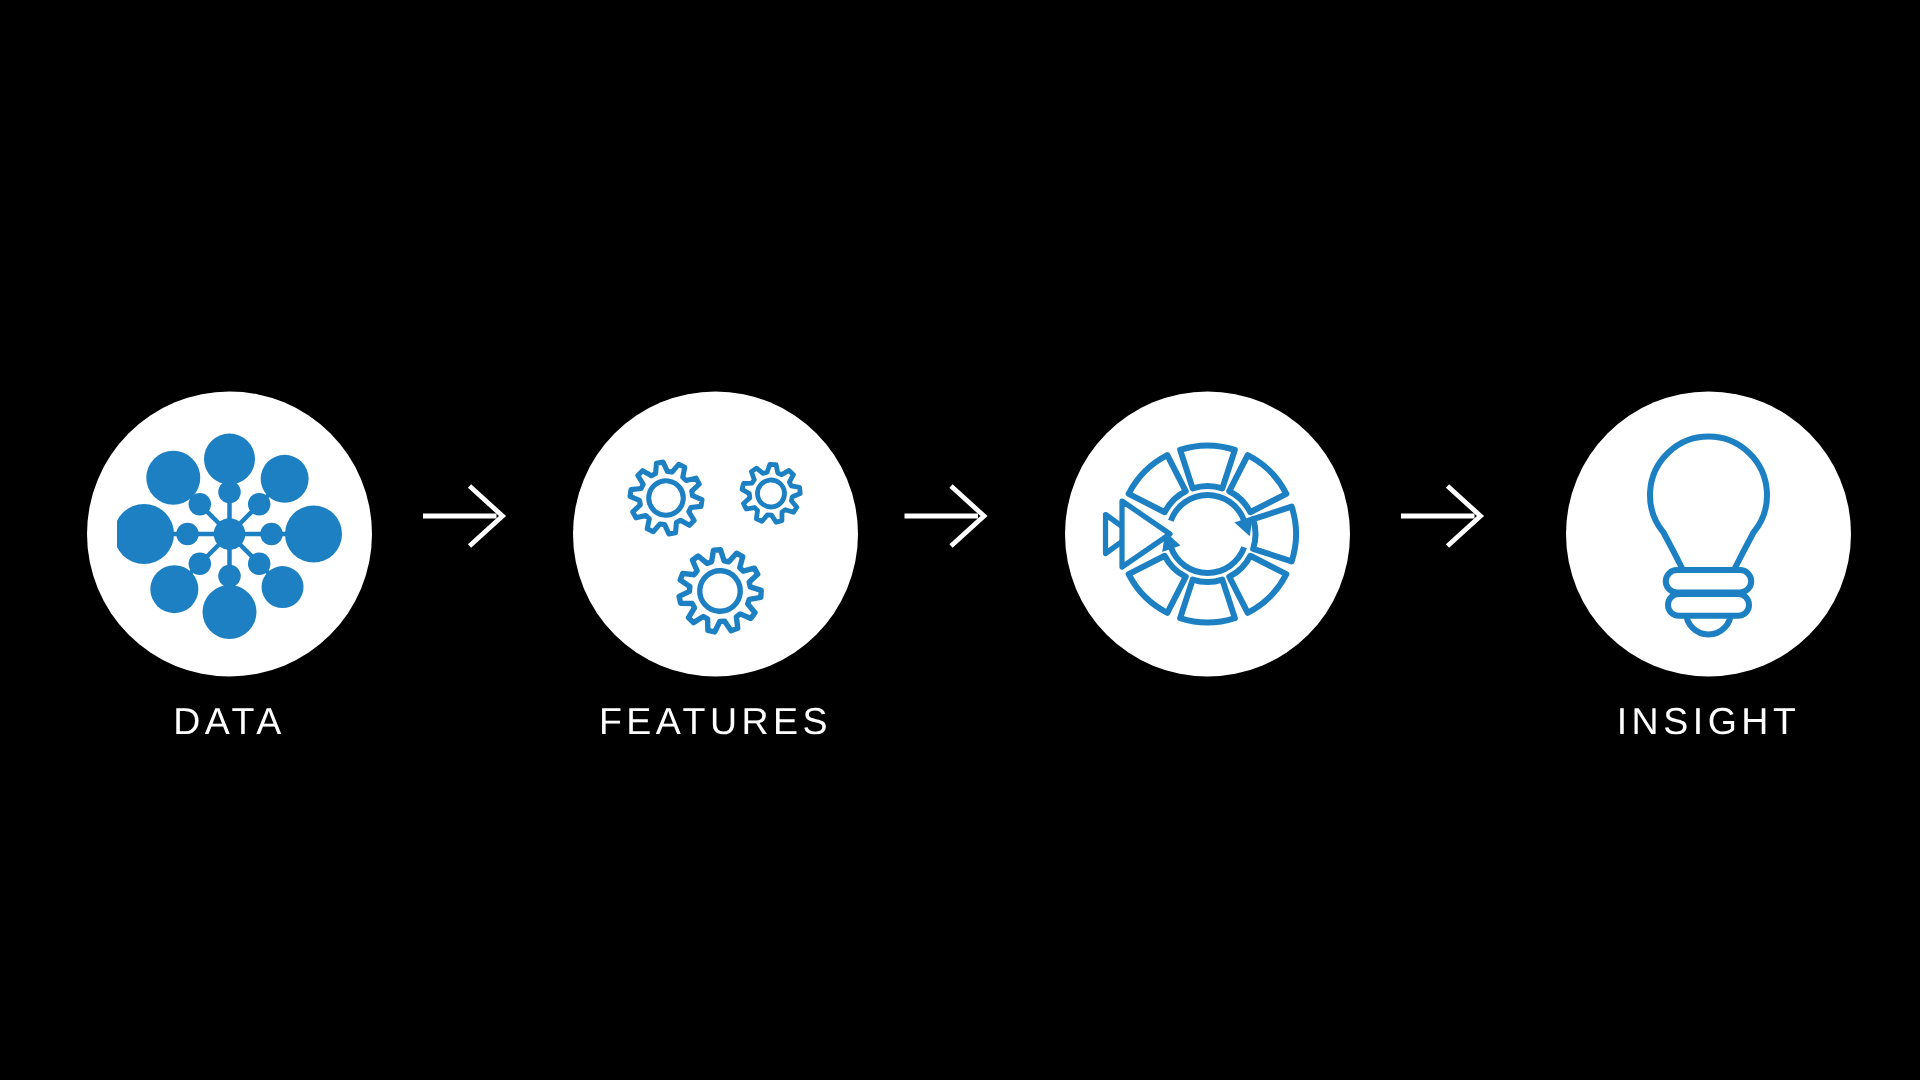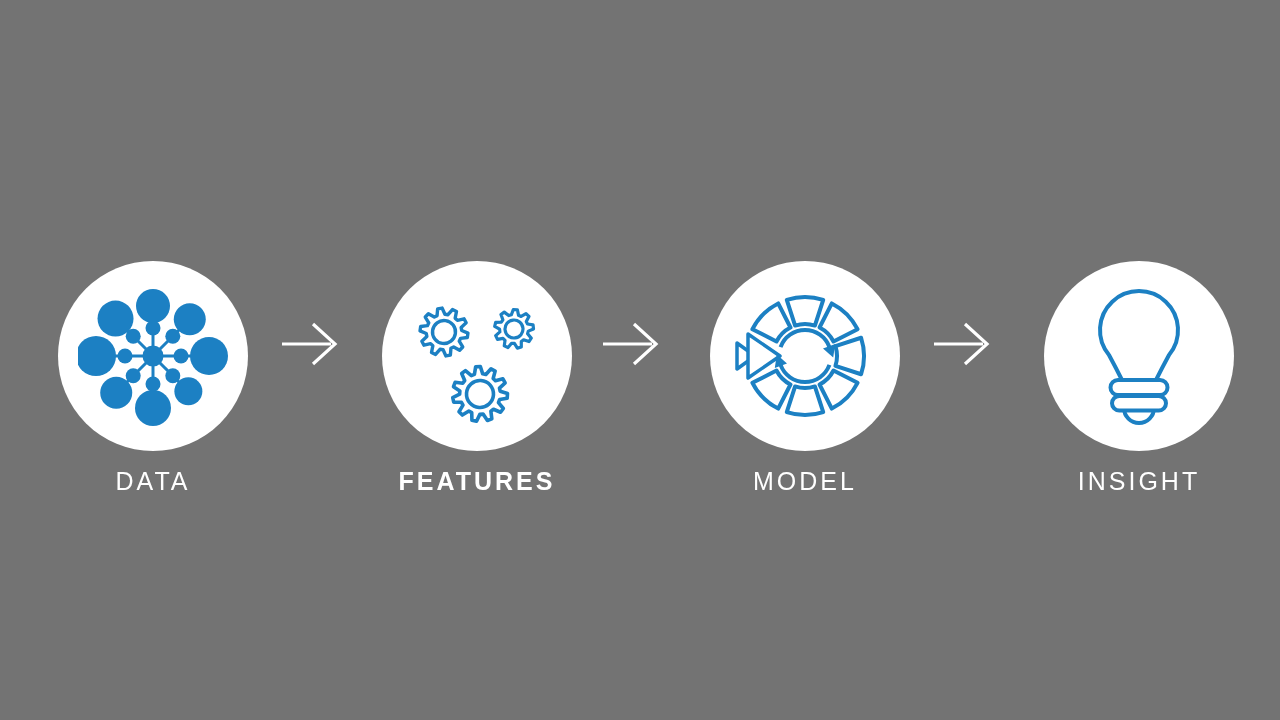--- a/index.html
+++ b/index.html
@@ -8,21 +8,21 @@
   .stage{position:absolute;top:261px;width:190px;}
   .circle{width:190px;height:190px;border-radius:50%;background:#ffffff;
           display:flex;align-items:center;justify-content:center;}
   .label{margin-top:16px;text-align:center;color:#ffffff;font-size:25px;
          font-weight:400;letter-spacing:3px;}
   .arrow{position:absolute;top:320px;}
 </style>
 </head>
 <body>
 
-<div class="slide" style="background: #737373;">
+<div class="slide" style="background: #000000;">
 
   <section class="stage" style="left:58px">
     <div class="circle" style="background: rgb(255, 255, 255);">
       <svg viewBox="-75 -75 150 150" width="150" height="150">
           <line x1="0" y1="0" x2="0.00" y2="-50.00" stroke="#1c80c3" stroke-width="3"></line>
           <circle cx="0.00" cy="-28.00" r="7.5" fill="#1c80c3"></circle>
           <circle cx="0.00" cy="-50.00" r="17" fill="#1c80c3"></circle>
           <line x1="0" y1="0" x2="36.77" y2="-36.77" stroke="#1c80c3" stroke-width="3"></line>
           <circle cx="19.80" cy="-19.80" r="7.5" fill="#1c80c3"></circle>
           <circle cx="36.77" cy="-36.77" r="16" fill="#1c80c3"></circle>
@@ -65,21 +65,21 @@
           <g transform="translate(37 -27) rotate(-6)">
             <path d="M13.98 3.59 L19.39 2.04 L19.39 -2.04 L13.98 -3.59 L13.01 -6.23 L16.17 -10.90 L13.55 -14.03 L8.40 -11.73 L5.96 -13.14 L5.37 -18.74 L1.36 -19.45 L-1.11 -14.39 L-3.88 -13.90 L-7.93 -17.81 L-11.46 -15.78 L-10.10 -10.31 L-11.91 -8.15 L-17.53 -8.55 L-18.92 -4.72 L-14.36 -1.41 L-14.36 1.41 L-18.92 4.72 L-17.53 8.55 L-11.91 8.15 L-10.10 10.31 L-11.46 15.78 L-7.93 17.81 L-3.88 13.90 L-1.11 14.39 L1.36 19.45 L5.37 18.74 L5.96 13.14 L8.40 11.73 L13.55 14.03 L16.17 10.90 L13.01 6.23 Z" fill="none" stroke="#1c80c3" stroke-width="3.2" stroke-linejoin="round"></path>
             <circle r="9" fill="none" stroke="#1c80c3" stroke-width="3.2"></circle>
           </g>
           <g transform="translate(3 38) rotate(4)">
             <path d="M19.92 4.16 L27.40 2.35 L27.40 -2.35 L19.92 -4.16 L19.01 -7.27 L24.32 -12.83 L21.78 -16.79 L14.51 -14.27 L12.06 -16.39 L13.52 -23.95 L9.24 -25.90 L4.50 -19.85 L1.28 -20.31 L-1.57 -27.46 L-6.23 -26.79 L-6.95 -19.13 L-9.91 -17.78 L-16.16 -22.25 L-19.72 -19.17 L-16.19 -12.33 L-17.94 -9.60 L-25.63 -9.98 L-26.95 -5.46 L-20.28 -1.63 L-20.28 1.63 L-26.95 5.46 L-25.63 9.98 L-17.94 9.60 L-16.19 12.33 L-19.72 19.17 L-16.16 22.25 L-9.91 17.78 L-6.95 19.13 L-6.23 26.79 L-1.57 27.46 L1.28 20.31 L4.50 19.85 L9.24 25.90 L13.52 23.95 L12.06 16.39 L14.51 14.27 L21.78 16.79 L24.32 12.83 L19.01 7.27 Z" fill="none" stroke="#1c80c3" stroke-width="3.6" stroke-linejoin="round"></path>
             <circle r="13.5" fill="none" stroke="#1c80c3" stroke-width="3.6"></circle>
           </g>
         </svg>
     </div>
-    <div class="label" style="color: rgb(255, 255, 255); font-weight: bold;">FEATURES</div>
+    <div class="label" style="color: rgb(255, 255, 255);">FEATURES</div>
   </section>
 
   <svg class="arrow" style="left:600px" viewBox="0 0 60 48" width="60" height="48">
       <line x1="3" y1="24" x2="52" y2="24" stroke="#ffffff" stroke-width="3.2"></line>
       <polyline points="34,4 56,24 34,44" fill="none" stroke="#ffffff" stroke-width="3.2"></polyline>
     </svg>
 
   <section class="stage" style="left:710px">
     <div class="circle" style="background: rgb(255, 255, 255);">
       <svg viewBox="-70 -70 140 140" width="140" height="140">
@@ -91,21 +91,20 @@
           <path d="M -18.23 56.11 A 59 59 0 0 0 18.23 56.11 L 9.89 30.43 A 32 32 0 0 1 -9.89 30.43 Z" fill="none" stroke="#1c80c3" stroke-width="4" stroke-linejoin="round"></path>
           <path d="M 26.79 52.57 A 59 59 0 0 0 52.57 26.79 L 28.51 14.53 A 32 32 0 0 1 14.53 28.51 Z" fill="none" stroke="#1c80c3" stroke-width="4" stroke-linejoin="round"></path>
           <path d="M -68 -13 L -50 0 L -68 13 Z" fill="none" stroke="#1c80c3" stroke-width="3.5" stroke-linejoin="round"></path>
           <path d="M -57 -22 L -25 0 L -57 22 Z" fill="#ffffff" stroke="#1c80c3" stroke-width="3.5" stroke-linejoin="round"></path>
           <path d="M -24.43 -8.89 A 26 26 0 0 1 24.43 -8.89" fill="none" stroke="#1c80c3" stroke-width="4"></path>
           <path d="M 28.19 1.44 L 17.98 -7.61 L 30.20 -12.06 Z" fill="#1c80c3"></path>
           <path d="M 24.43 8.89 A 26 26 0 0 1 -24.43 8.89" fill="none" stroke="#1c80c3" stroke-width="4"></path>
           <path d="M -28.19 -1.44 L -17.98 7.61 L -30.20 12.06 Z" fill="#1c80c3"></path>
         </svg>
     </div>
-    <div class="label" style="color: rgb(255, 255, 255);">MODEL</div>
   </section>
 
   <svg class="arrow" style="left:931px" viewBox="0 0 60 48" width="60" height="48">
       <line x1="3" y1="24" x2="52" y2="24" stroke="#ffffff" stroke-width="3.2"></line>
       <polyline points="34,4 56,24 34,44" fill="none" stroke="#ffffff" stroke-width="3.2"></polyline>
     </svg>
 
   <section class="stage" style="left:1044px">
     <div class="circle" style="background: rgb(255, 255, 255);">
       <svg viewBox="-72 -72 144 144" width="144" height="144">

